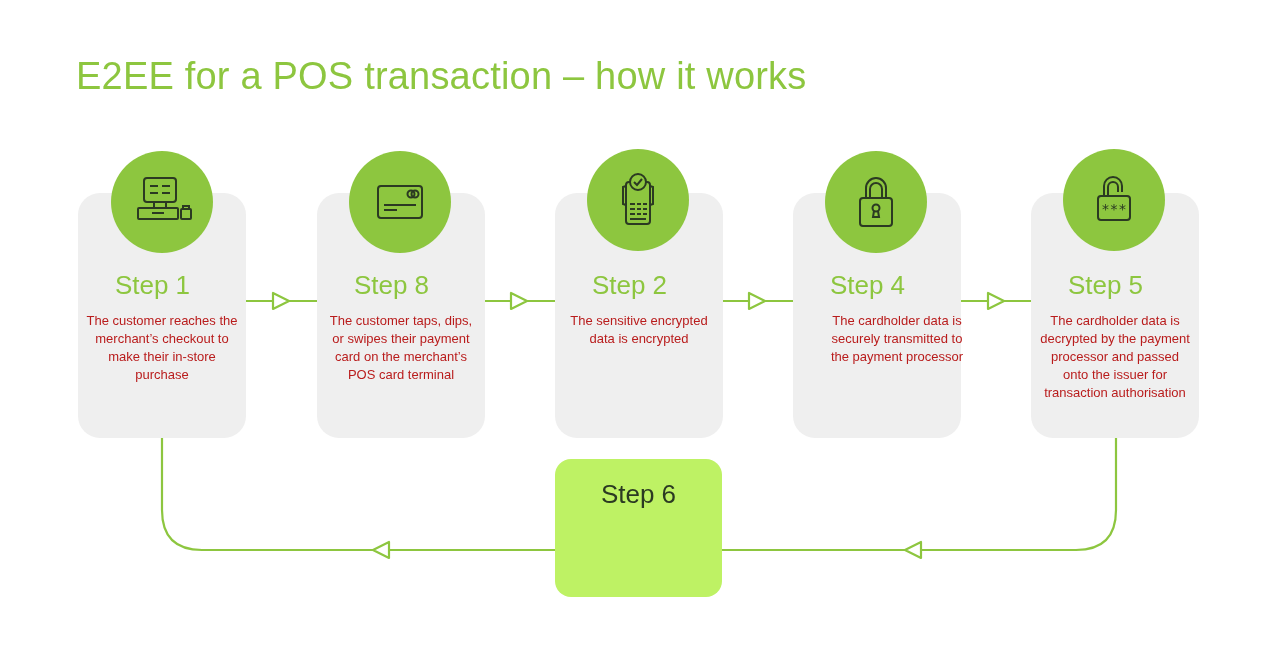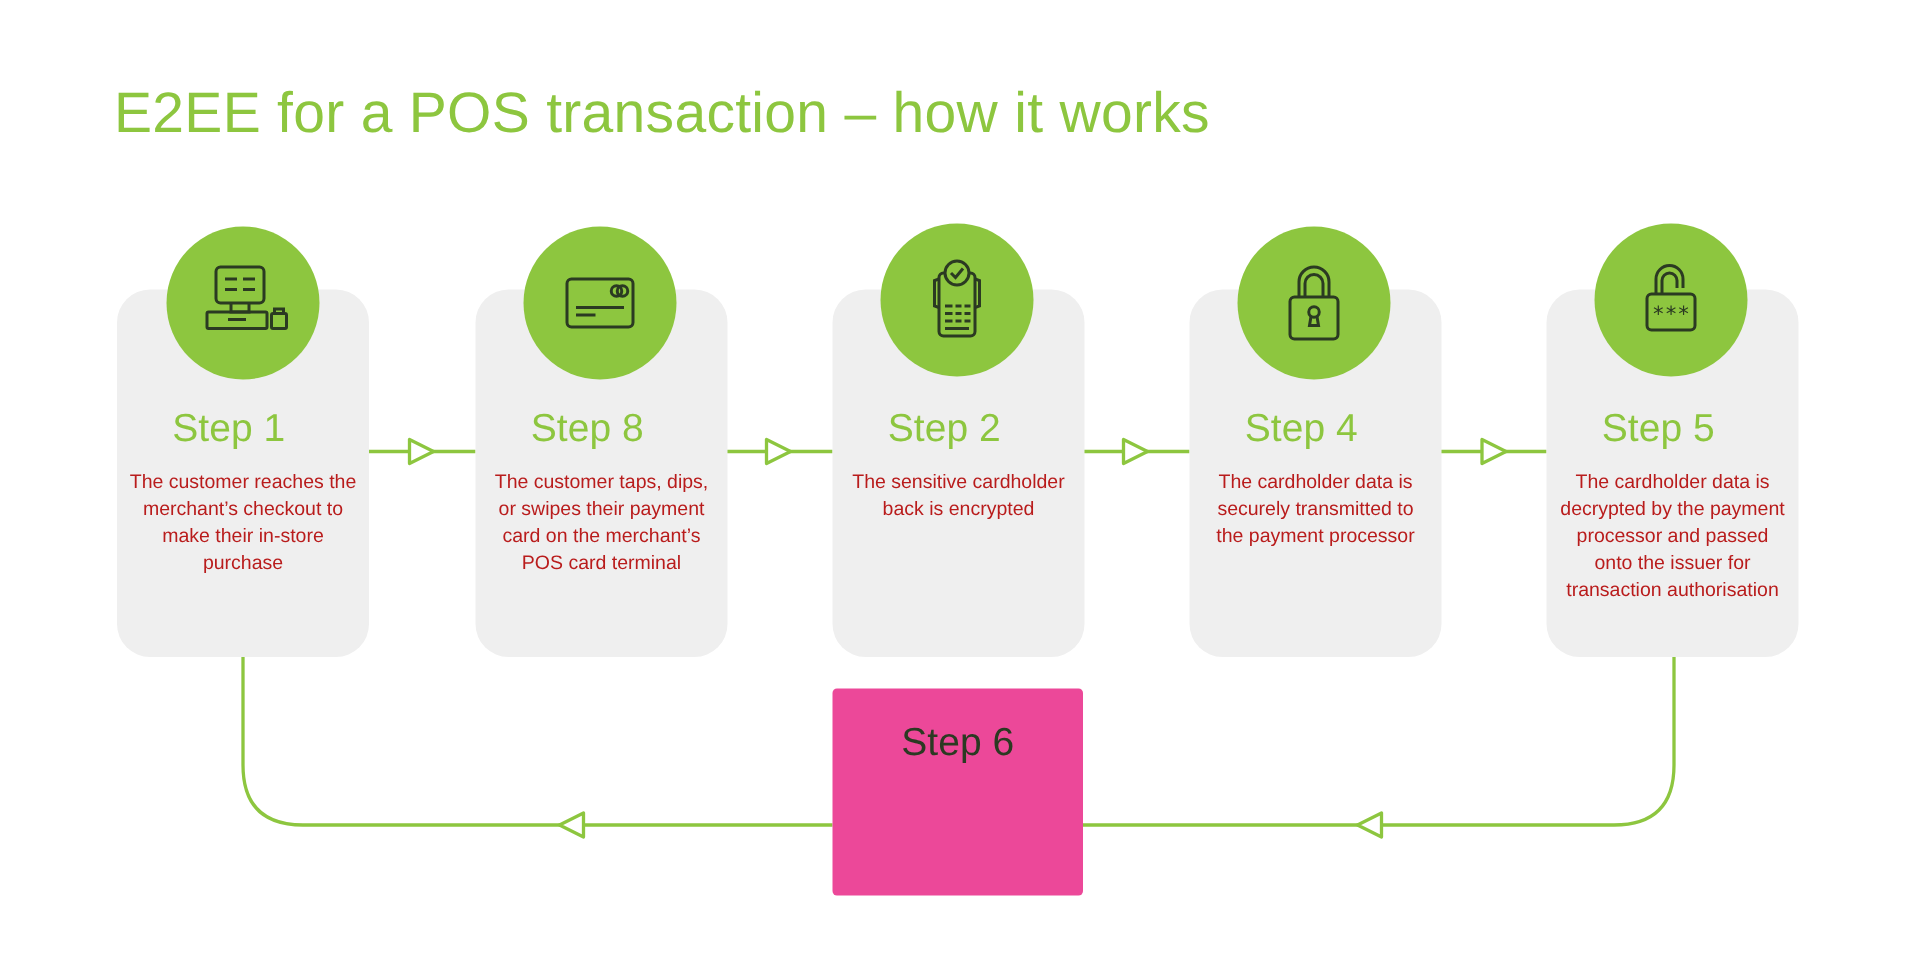--- a/index.html
+++ b/index.html
@@ -3,21 +3,21 @@
 <meta charset="utf-8">
 <style>
   html,body{margin:0;padding:0;background:#ffffff;}
   body{width:1280px;height:648px;position:relative;overflow:hidden;font-family:"Liberation Sans",sans-serif;}
   .title{position:absolute;left:76px;top:36px;font-size:38px;font-weight:300;color:#8dc63f;letter-spacing:0.2px;white-space:nowrap;font-family:"Liberation Sans",sans-serif;margin-top:19px;}
   .card{position:absolute;top:193px;width:168px;height:245px;background:#efefef;border-radius:22px;}
   .circle{position:absolute;width:102px;height:102px;border-radius:50%;background:#8dc63f;display:flex;align-items:center;justify-content:center;}
   .circle svg{width:60px;height:60px;}
   .step-title{position:absolute;width:149px;text-align:center;top:270px;font-size:26px;color:#8dc63f;font-weight:300;}
   .step-desc{position:absolute;width:168px;text-align:center;top:312px;font-size:13px;line-height:18px;color:#b91c1c;padding:0 8px;box-sizing:border-box;}
-  .s6{position:absolute;left:555px;top:459px;width:167px;height:138px;background:#ec4899;border-radius:3px;}
+  .s6{position:absolute;left:555px;top:459px;width:167px;height:138px;background:#bef264;border-radius:16px;}
   .s6 .t{position:absolute;top:20px;width:100%;text-align:center;font-size:26px;color:#2b3a22;font-weight:300;}
   .s6 .d{position:absolute;top:56px;width:100%;text-align:center;font-size:13px;line-height:18px;color:#2b3a22;padding:0 14px;box-sizing:border-box;}
   svg.lines{position:absolute;left:0;top:0;}
 </style>
 </head>
 <body>
 
 <div class="title">E2EE for a POS transaction – how it works</div>
 
 <svg class="lines" width="1280" height="648">
@@ -82,34 +82,34 @@
     <line x1="22" y1="39" x2="27" y2="39"></line>
       <line x1="29" y1="39" x2="33" y2="39"></line>
       <line x1="35" y1="39" x2="39" y2="39"></line>
     <line x1="22" y1="44" x2="27" y2="44"></line>
       <line x1="29" y1="44" x2="33" y2="44"></line>
       <line x1="35" y1="44" x2="39" y2="44"></line>
     <line x1="22" y1="49" x2="38" y2="49"></line>
   </svg>
 </div>
 <div class="step-title" style="left:555px">Step 2</div>
-<div class="step-desc" style="left:555px">The sensitive cardholder back is encrypted</div>
+<div class="step-desc" style="left:555px">The sensitive encrypted data is encrypted</div>
 
 <div class="card" style="left:793px"></div>
 <div class="circle" style="left:825px;top:151px">
   <svg viewBox="0 0 60 60" fill="none" stroke="#2b3a22" stroke-width="2">
     <path d="M20 26 L20 16 A10 10 0 0 1 40 16 L40 26"></path>
     <path d="M24 26 L24 17 A6 6 0 0 1 36 17 L36 26"></path>
     <rect x="14" y="26" width="32" height="28" rx="3"></rect>
     <circle cx="30" cy="36" r="3.5"></circle>
     <path d="M28 39 L27 45 L33 45 L32 39"></path>
   </svg>
 </div>
 <div class="step-title" style="left:793px">Step 4</div>
-<div class="step-desc" style="left:793px">The cardholder data is securely transmitted to the payment processor</div>
+<div class="step-desc" style="left:813px">The cardholder data is securely transmitted to the payment processor</div>
 
 <div class="card" style="left:1031px"></div>
 <div class="circle" style="left:1063px;top:149px">
   <svg viewBox="0 0 60 60" fill="none" stroke="#2b3a22" stroke-width="2">
     <path d="M20 26 L20 16 A9 9 0 0 1 38 16 L38 22"></path>
     <path d="M24 26 L24 17 A5 5 0 0 1 34 17 L34 22"></path>
     <rect x="14" y="26" width="32" height="24" rx="3"></rect>
     <text x="30" y="44" font-size="14" font-family="DejaVu Sans Mono, monospace" fill="#2b3a22" stroke="none" text-anchor="middle">***</text>
   </svg>
 </div>

